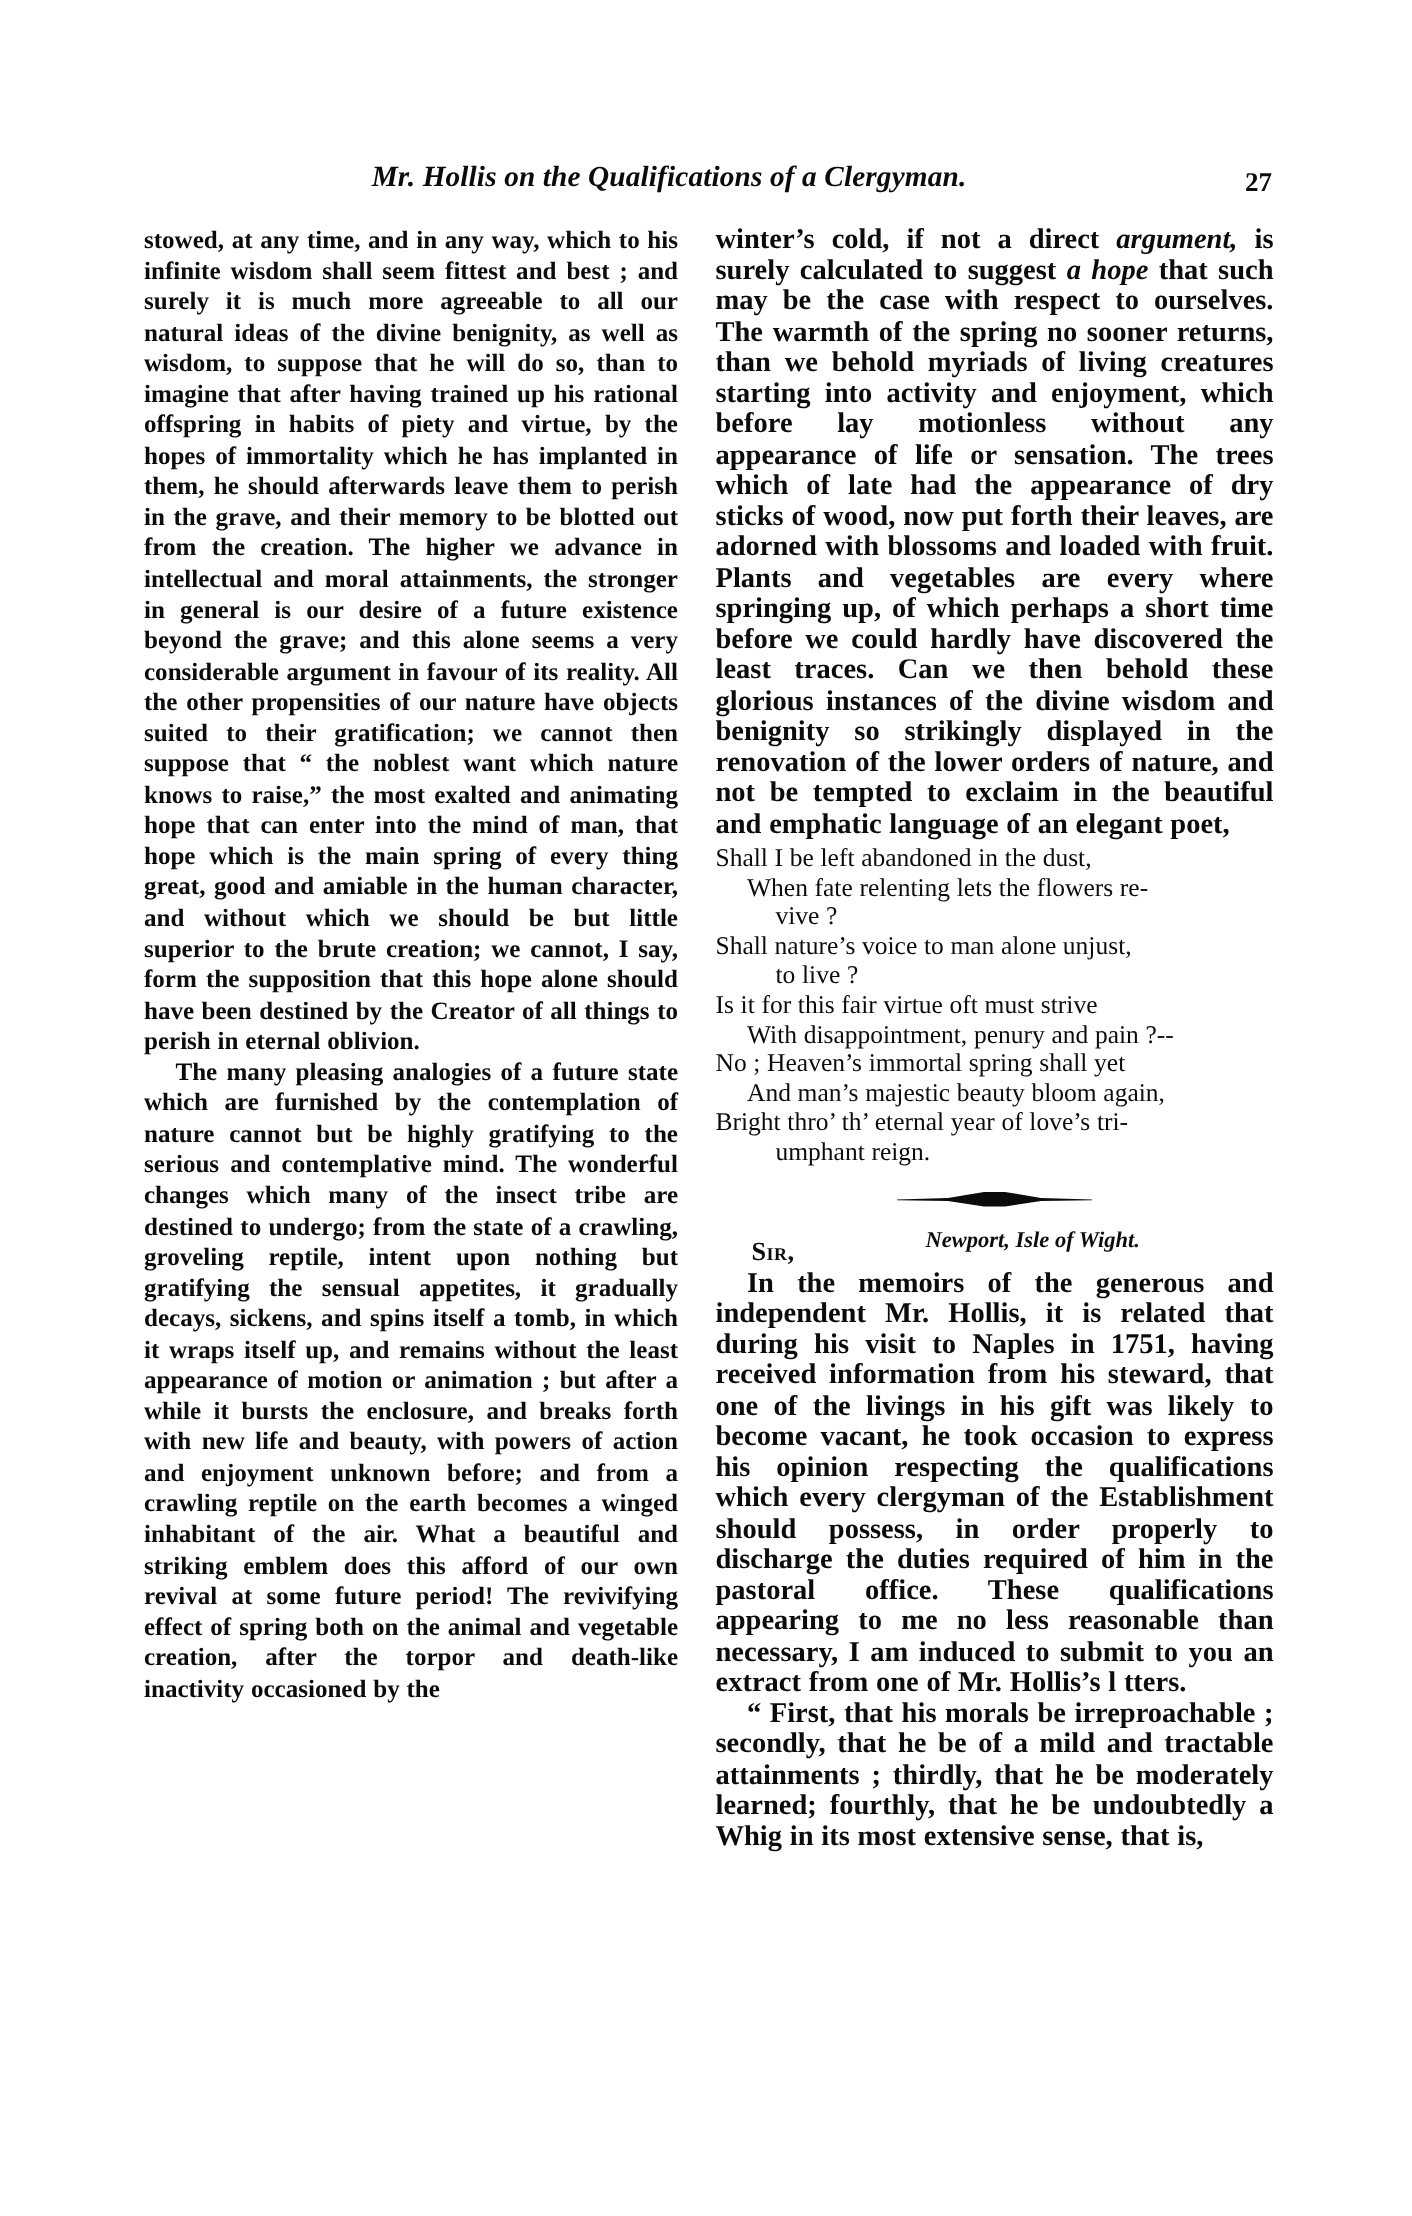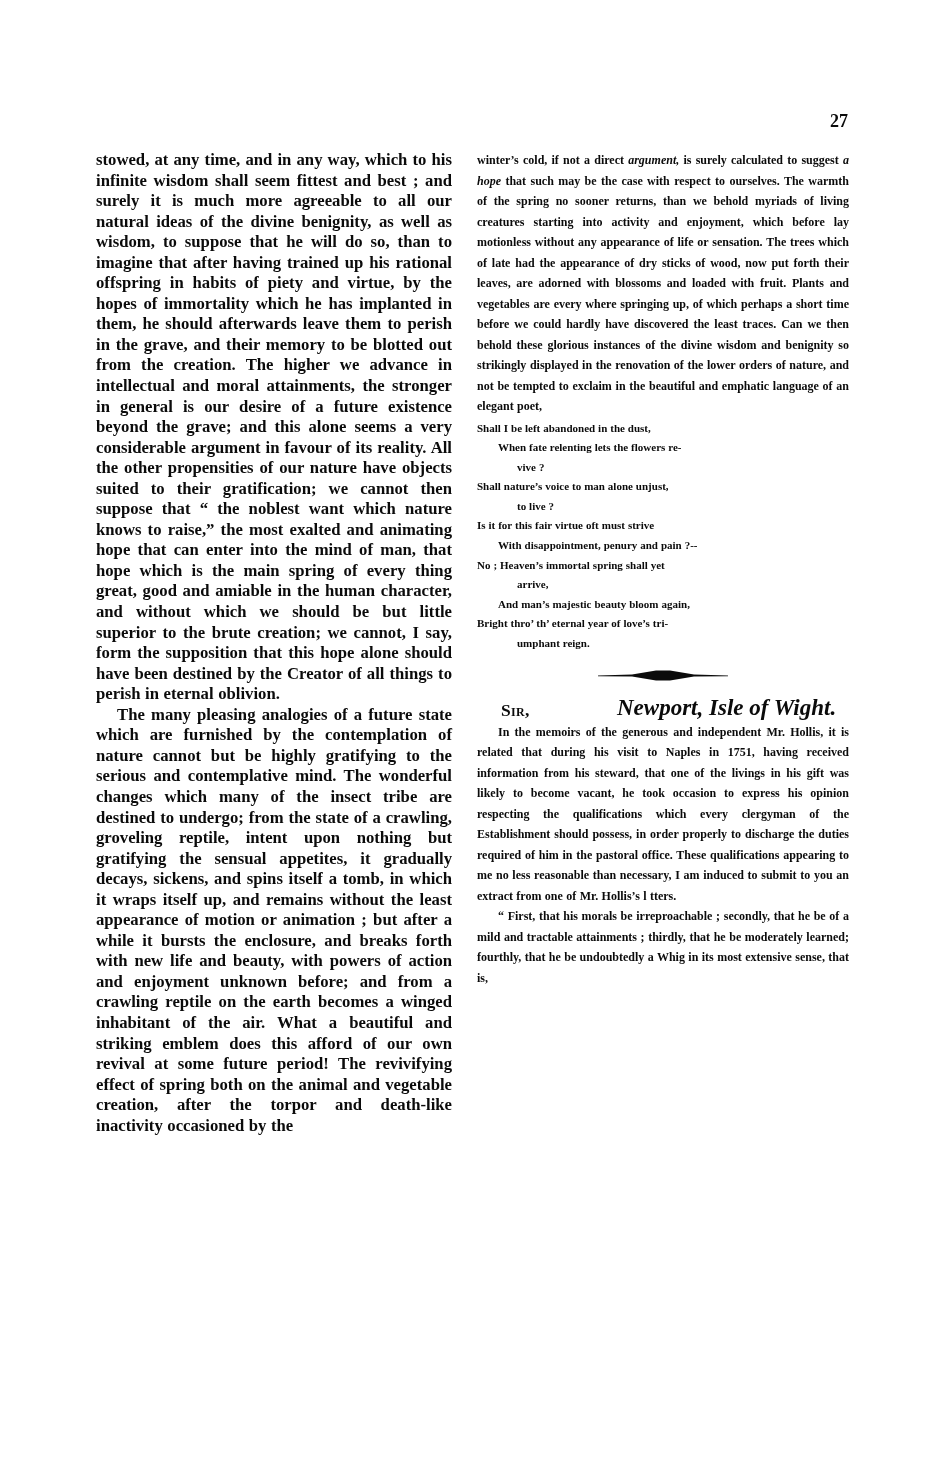--- a/index.html
+++ b/index.html
@@ -70,29 +70,29 @@
     line-height: 20.55px;
     text-align: justify;
     text-align-last: left;
     font-weight: 700;
     word-spacing: 0.4px;
     hyphens: none;
   }
   .para.indent { text-indent: 21px; }
 
   
-  .col-right .para { font-size: 12px; line-height: 20.5px; }
+  .col-right .para { font-size: 19px; line-height: 20.5px; }
 
   
   .verse {
     margin: 0;
     padding-top: 2px;
-    font-size: 11px;
+    font-size: 17px;
     line-height: 19.6px;
-    font-weight: 700;
+    font-weight: 400;
     word-spacing: 0.2px;
   }
   .vline { white-space: nowrap; margin: 0; }
   .vline.i1 { padding-left: 21px; }
   .vline.i2 { padding-left: 40px; }
 
   
   .ornament-wrap {
     height: 40px;
     position: relative;
@@ -118,32 +118,33 @@
     font-weight: 700;
     font-variant: small-caps;
     letter-spacing: 0.3px;
   }
   .letter-place {
     position: absolute;
     left: 140px;
     top: -1px;
     font-style: italic;
     font-weight: 700;
-    font-size: 23px;
+    font-size: 15px;
     white-space: nowrap;
   }
 
   em.it { font-style: italic; font-weight: 700; }
 </style>
 </head>
 <body>
 
 <div class="page">
 
   <div class="runhead">
+    <div class="runhead-title">Mr. Hollis on the Qualifications of a Clergyman.</div>
     <div class="runhead-folio">27</div>
   </div>
 
   <div class="col col-left">
     <p class="para">stowed, at any time, and in any way, which to his infinite wisdom shall seem fittest and best ; and surely it is much more agreeable to all our natural ideas of the divine benignity, as well as wisdom, to suppose that he will do so, than to imagine that after having trained up his rational offspring in habits of piety and virtue, by the hopes of immortality which he has implanted in them, he should afterwards leave them to perish in the grave, and their memory to be blotted out from the creation. The higher we advance in intellectual and moral attainments, the stronger in general is our desire of a future existence beyond the grave; and this alone seems a very considerable argument in favour of its reality. All the other propensities of our nature have objects suited to their gratification; we cannot then suppose that “ the noblest want which nature knows to raise,” the most exalted and animating hope that can enter into the mind of man, that hope which is the main spring of every thing great, good and amiable in the human character, and without which we should be but little superior to the brute creation; we cannot, I say, form the supposition that this hope alone should have been destined by the Creator of all things to perish in eternal oblivion.</p>
     <p class="para indent">The many pleasing analogies of a future state which are furnished by the contemplation of nature cannot but be highly gratifying to the serious and contemplative mind. The wonderful changes which many of the insect tribe are destined to undergo; from the state of a crawling, groveling reptile, intent upon nothing but gratifying the sensual appetites, it gradually decays, sickens, and spins itself a tomb, in which it wraps itself up, and remains without the least appearance of motion or animation ; but after a while it bursts the enclosure, and breaks forth with new life and beauty, with powers of action and enjoyment unknown before; and from a crawling reptile on the earth becomes a winged inhabitant of the air. What a beautiful and striking emblem does this afford of our own revival at some future period! The revivifying effect of spring both on the animal and vegetable creation, after the torpor and death-like inactivity occasioned by the</p>
   </div>
 
   <div class="col col-right">
 
@@ -151,21 +152,20 @@
 
     <div class="verse" id="verse-block">
         <div class="vline">Shall I be left abandoned in the dust,</div>
         <div class="vline i1">When fate relenting lets the flowers re-</div>
         <div class="vline i2">vive ?</div>
         <div class="vline">Shall nature’s voice to man alone unjust,</div>
         <div class="vline i2">to live ?</div>
         <div class="vline">Is it for this fair virtue oft must strive</div>
         <div class="vline i1">With disappointment, penury and pain ?--</div>
         <div class="vline">No ; Heaven’s immortal spring shall yet</div>
-        <div class="vline i2">arrive,</div>
         <div class="vline i1">And man’s majestic beauty bloom again,</div>
         <div class="vline">Bright thro’ th’ eternal year of love’s tri-</div>
         <div class="vline i2">umphant reign.</div>
       </div>
 
     <div class="ornament-wrap">
       <svg class="ornament" width="130" height="11" viewBox="0 0 130 11">
         <path d="M0 5.6 L34 4.6 L58 0.6 L72 0.6 L96 4.6 L130 5.6 L130 6.2 L96 6.6 L72 10.4 L58 10.4 L34 6.6 L0 6.2 Z" fill="#0b0b0b"></path>
       </svg>
     </div>

